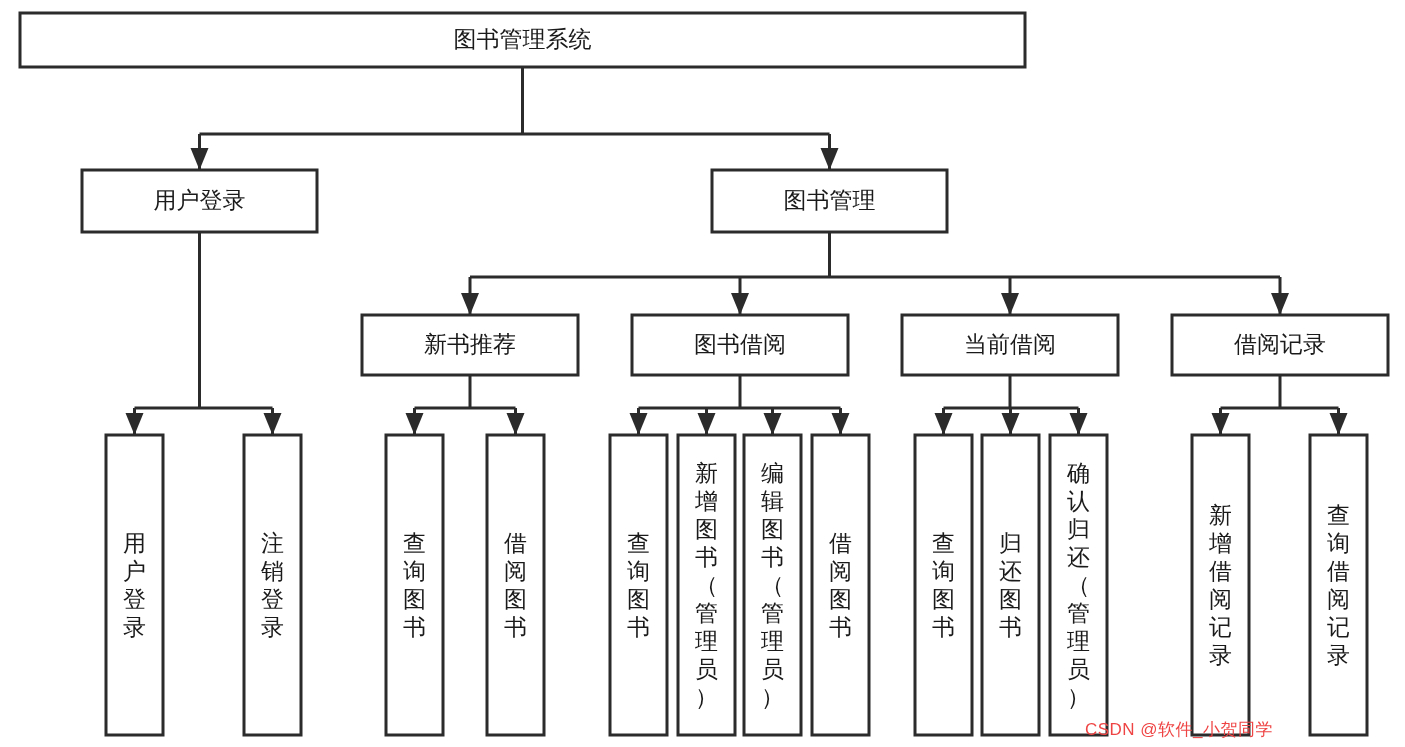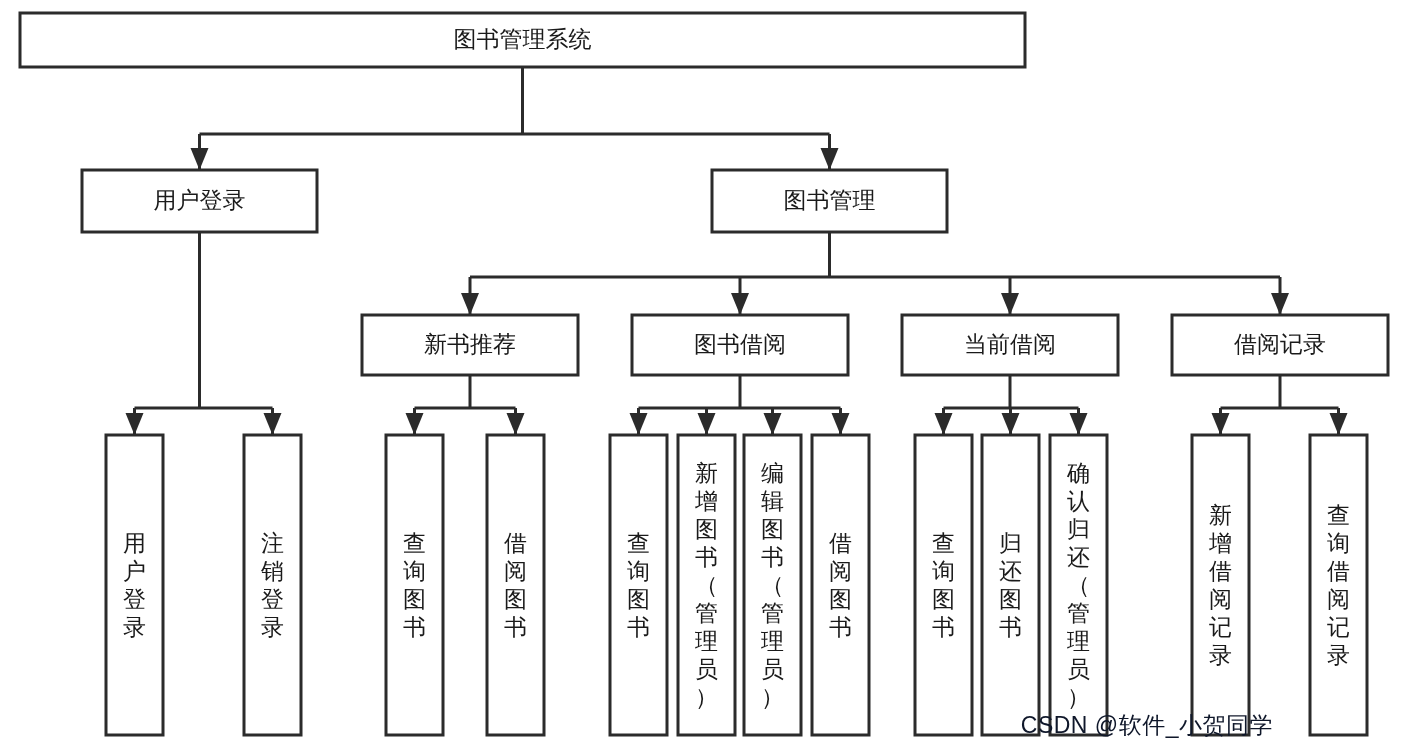--- a/index.html
+++ b/index.html
@@ -54,22 +54,22 @@
     font-family: "Liberation Sans", "DejaVu Sans", sans-serif;
     font-size: 23px;
     fill: #1a1a1a;
     text-anchor: middle;
   }
   .watermark {
     position: absolute;
     right: 6px;
     bottom: 6px;
     font-family: "Liberation Sans", "DejaVu Sans", sans-serif;
-    font-size: 23px;
-    color: #0f172a;
+    font-size: 17px;
+    color: #ef4444;
     letter-spacing: 0.5px;
     white-space: nowrap;
     pointer-events: none;
   }
 </style>
 </head>
 <body>
 
 <div id="diagram-root">
 

